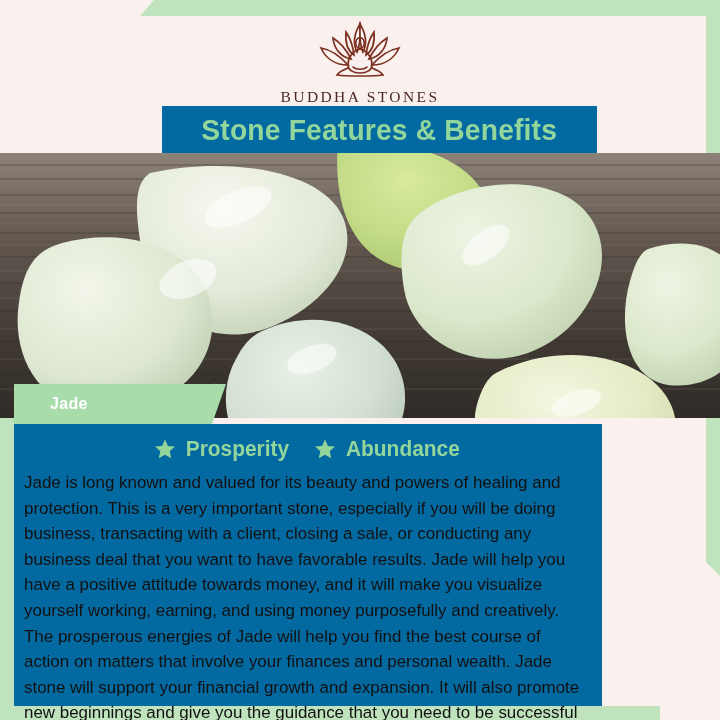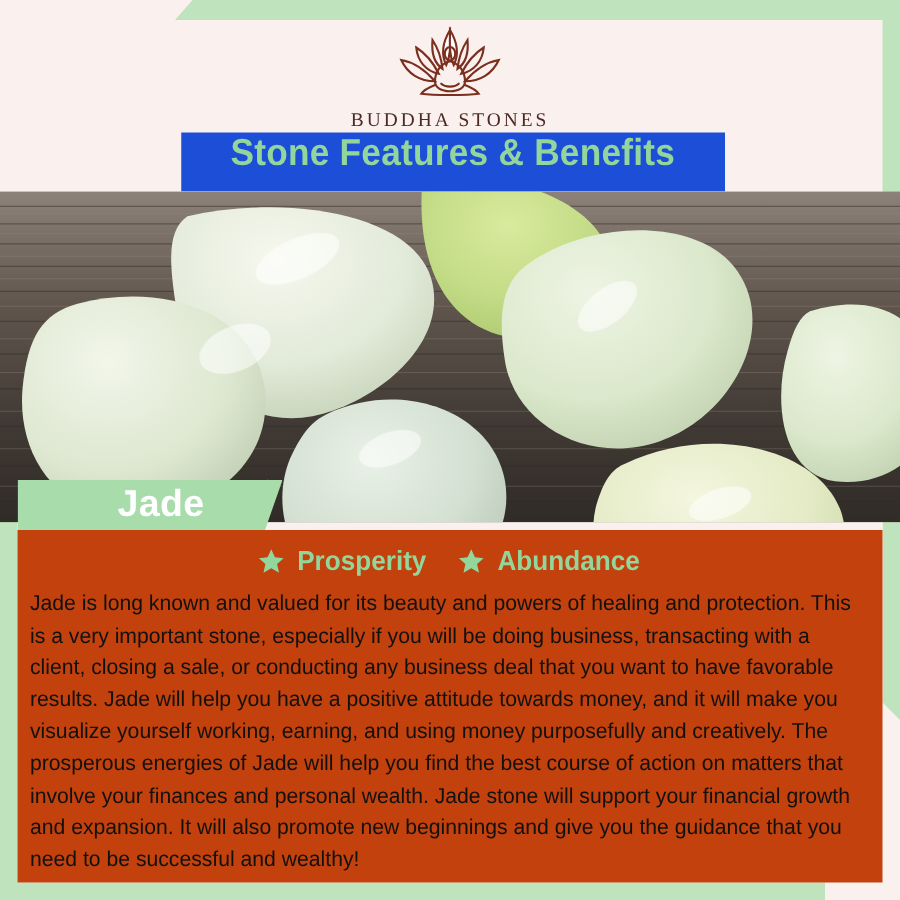--- a/index.html
+++ b/index.html
@@ -77,25 +77,25 @@
     font-size: 15.5px;
     letter-spacing: 2.4px;
     color: #4a2a22;
     font-weight: 400;
     text-align: center;
   }
 
   
   .title-banner {
     position: absolute;
-    top: 106px; left: 145px;
+    top: 106px; left: 162px;
     width: 435px; height: 47px;
-    background: #1d4ed8;
+    background: #0369a1;
     display: flex;
-    align-items: flex-start;
+    align-items: center;
     justify-content: center;
     z-index: 7;
   }
   .title-text {
     font-family: "Liberation Sans Narrow", "Liberation Sans", sans-serif;
     font-weight: bold;
     font-size: 30px;
     color: #93d69b;
     letter-spacing: .2px;
     transform: scaleX(.94);
@@ -119,31 +119,31 @@
     width: 212px; height: 40px;
     background: #a8dcab;
     clip-path: polygon(0 0, 100% 0, calc(100% - 14px) 100%, 0 100%);
     display: flex;
     align-items: center;
     z-index: 5;
   }
   .jade-label {
     color: #ffffff;
     font-weight: bold;
-    font-size: 30px;
-    margin-left: 80px;
+    font-size: 16px;
+    margin-left: 36px;
     letter-spacing: .3px;
   }
 
   
   .text-panel {
     position: absolute;
     left: 14px; top: 424px;
-    width: 692px; height: 282px;
-    background: #c2410c;
+    width: 588px; height: 282px;
+    background: #0369a1;
     z-index: 3;
     padding: 0 4px;
   }
 
   .keywords {
     display: flex;
     align-items: center;
     justify-content: center;
     gap: 0;
     height: 34px;

